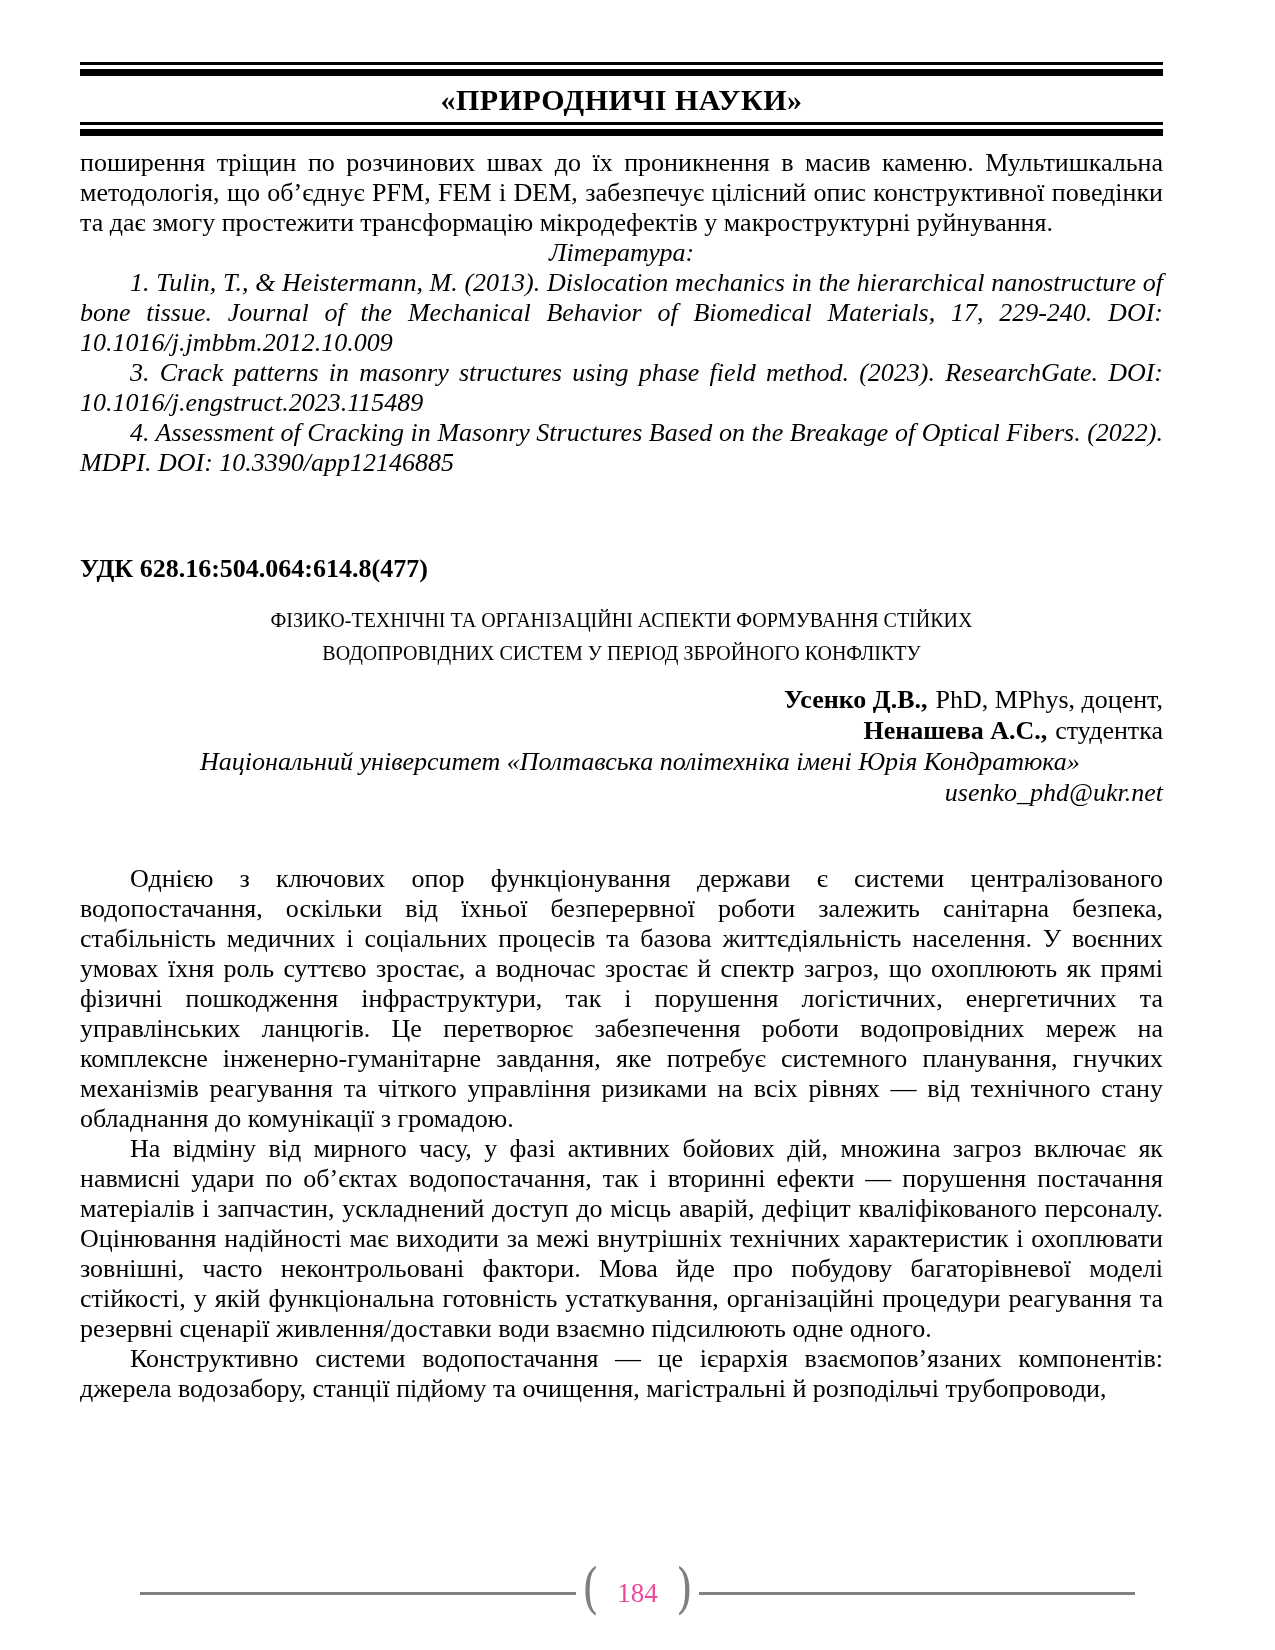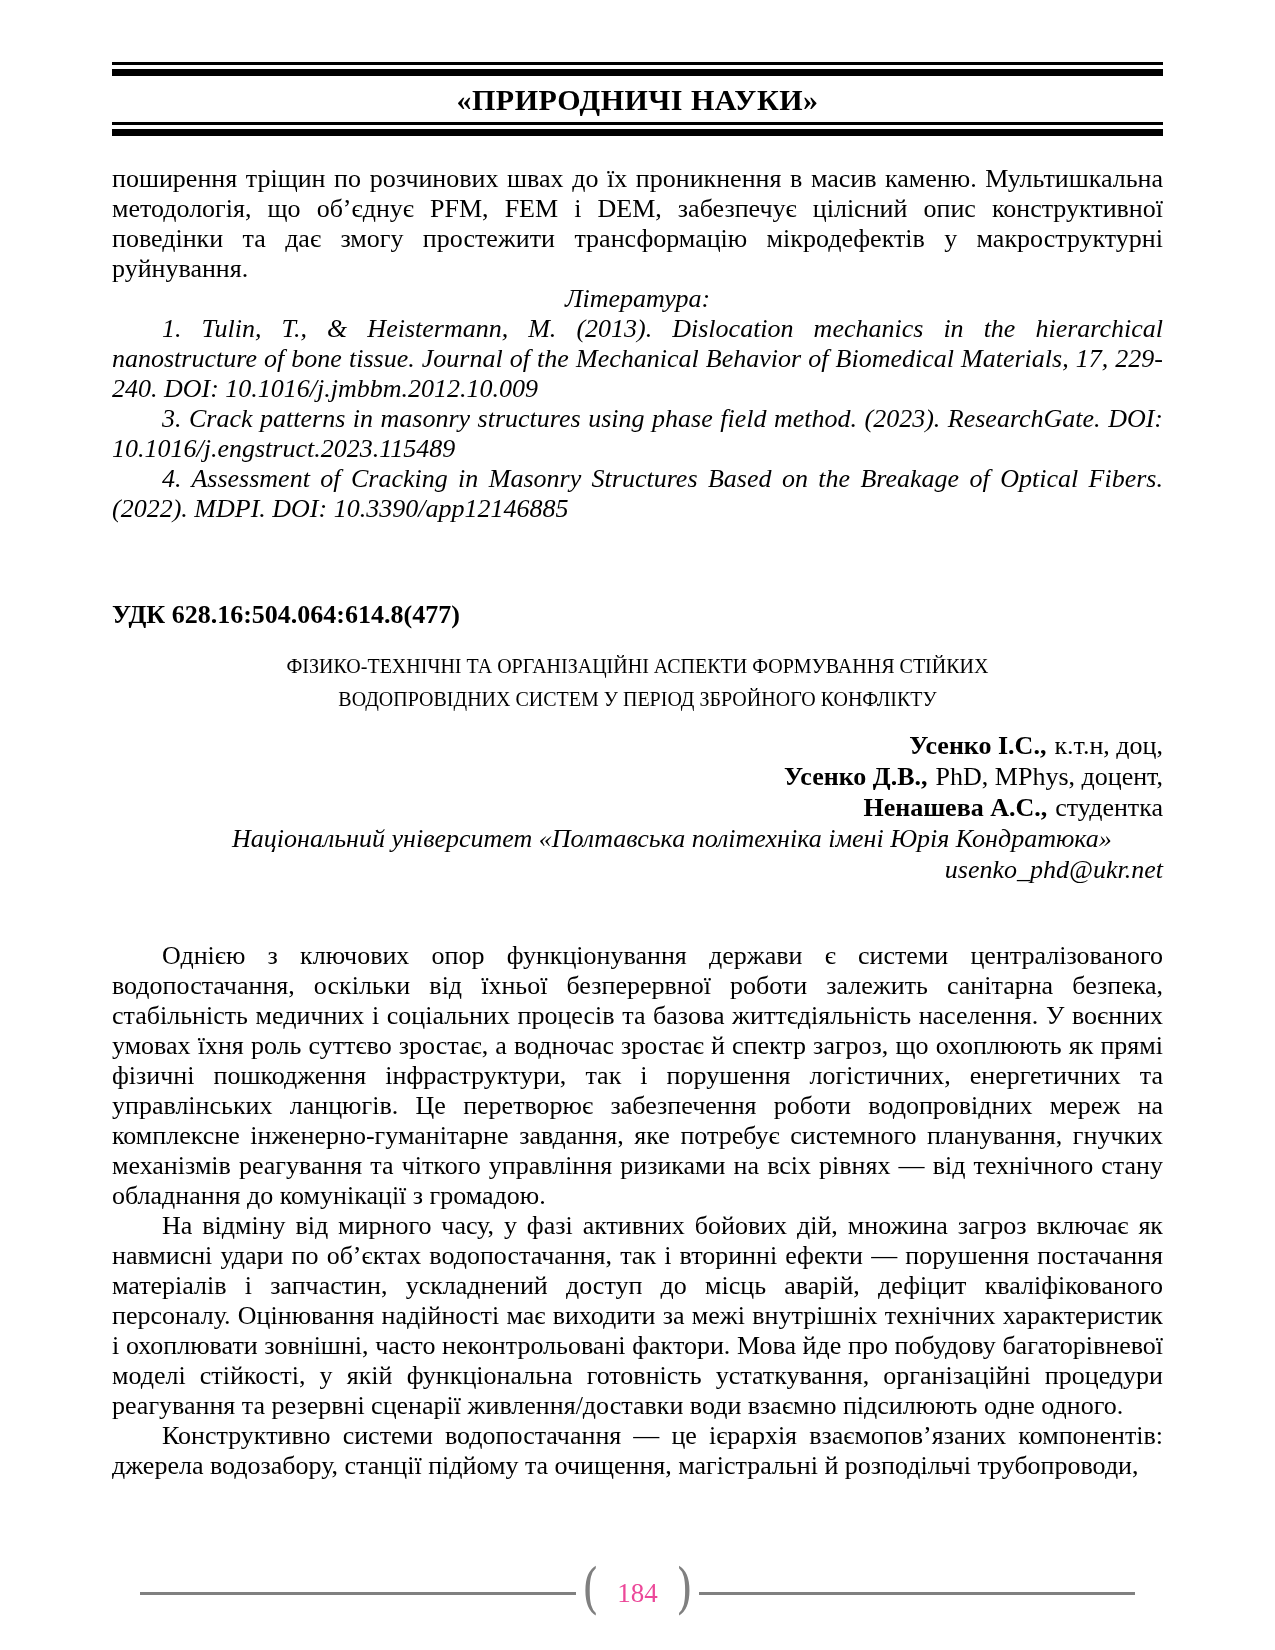--- a/index.html
+++ b/index.html
@@ -5,37 +5,37 @@
   html, body { margin: 0; padding: 0; background: #ffffff; }
   .page {
     position: relative;
     width: 1275px;
     height: 1650px;
     background: #ffffff;
     color: #000000;
     font-family: "Liberation Serif", "DejaVu Serif", serif;
     overflow: hidden;
   }
-  .content { padding: 62px 112px 0 112px; }
+  .content { padding: 62px 112px 0 80px; }
 
   
   .rule-thin  { height: 3px; background: #000; }
   .rule-thick { height: 7px; background: #000; margin-top: 4px; }
   .header-title {
     text-align: center;
     font-weight: bold;
     font-size: 30px;
     line-height: 34px;
     padding: 7px 0 5px 0;
     letter-spacing: 0.5px;
   }
 
   p { margin: 0; font-size: 26px; line-height: 30px; text-align: justify; }
 
-  .intro { margin-top: 28px; text-indent: 0; }
+  .intro { margin-top: 12px; text-indent: 0; }
   .lit-heading { text-align: center; font-style: italic; font-family: Liberation Serif, serif; }
   .ref { font-style: italic; text-indent: 50px; }
 
   .udc { margin-top: 76px; font-weight: bold; text-align: left; }
 
   .article-title { margin-top: 20px; text-align: center; font-size: 20px; line-height: 33px; }
 
   .authors { margin-top: 14px; text-align: right; font-size: 26px; line-height: 31px; }
   .author-name { font-weight: bold; }
   .author-role { margin-left: 8px; }
@@ -96,21 +96,20 @@
     <p class="ref">4. Assessment of Cracking in Masonry Structures Based on the Breakage of Optical Fibers. (2022). MDPI. DOI: 10.3390/app12146885</p>
 
     <p class="udc">УДК 628.16:504.064:614.8(477)</p>
 
     <div class="article-title">
       <div>ФІЗИКО-ТЕХНІЧНІ ТА ОРГАНІЗАЦІЙНІ АСПЕКТИ ФОРМУВАННЯ СТІЙКИХ</div>
       <div>ВОДОПРОВІДНИХ СИСТЕМ У ПЕРІОД ЗБРОЙНОГО КОНФЛІКТУ</div>
     </div>
 
     <div class="authors">
-      <div><span class="author-name">Усенко І.С.,</span><span class="author-role">к.т.н, доц,</span></div>
       <div><span class="author-name">Усенко Д.В.,</span><span class="author-role">PhD, MPhys, доцент,</span></div>
       <div><span class="author-name">Ненашева А.С.,</span><span class="author-role">студентка</span></div>
     </div>
     <div class="affiliation">Національний університет «Полтавська політехніка імені Юрія Кондратюка»</div>
     <div class="email">usenko_phd@ukr.net</div>
 
     <div class="body-block">
       <p class="body-par">Однією з ключових опор функціонування держави є системи централізованого водопостачання, оскільки від їхньої безперервної роботи залежить санітарна безпека, стабільність медичних і соціальних процесів та базова життєдіяльність населення. У воєнних умовах їхня роль суттєво зростає, а водночас зростає й спектр загроз, що охоплюють як прямі фізичні пошкодження інфраструктури, так і порушення логістичних, енергетичних та управлінських ланцюгів. Це перетворює забезпечення роботи водопровідних мереж на комплексне інженерно-гуманітарне завдання, яке потребує системного планування, гнучких механізмів реагування та чіткого управління ризиками на всіх рівнях — від технічного стану обладнання до комунікації з громадою.</p>
       <p class="body-par">На відміну від мирного часу, у фазі активних бойових дій, множина загроз включає як навмисні удари по об’єктах водопостачання, так і вторинні ефекти — порушення постачання матеріалів і запчастин, ускладнений доступ до місць аварій, дефіцит кваліфікованого персоналу. Оцінювання надійності має виходити за межі внутрішніх технічних характеристик і охоплювати зовнішні, часто неконтрольовані фактори. Мова йде про побудову багаторівневої моделі стійкості, у якій функціональна готовність устаткування, організаційні процедури реагування та резервні сценарії живлення/доставки води взаємно підсилюють одне одного.</p>
       <p class="body-par">Конструктивно системи водопостачання — це ієрархія взаємопов’язаних компонентів: джерела водозабору, станції підйому та очищення, магістральні й розподільчі трубопроводи,</p>

